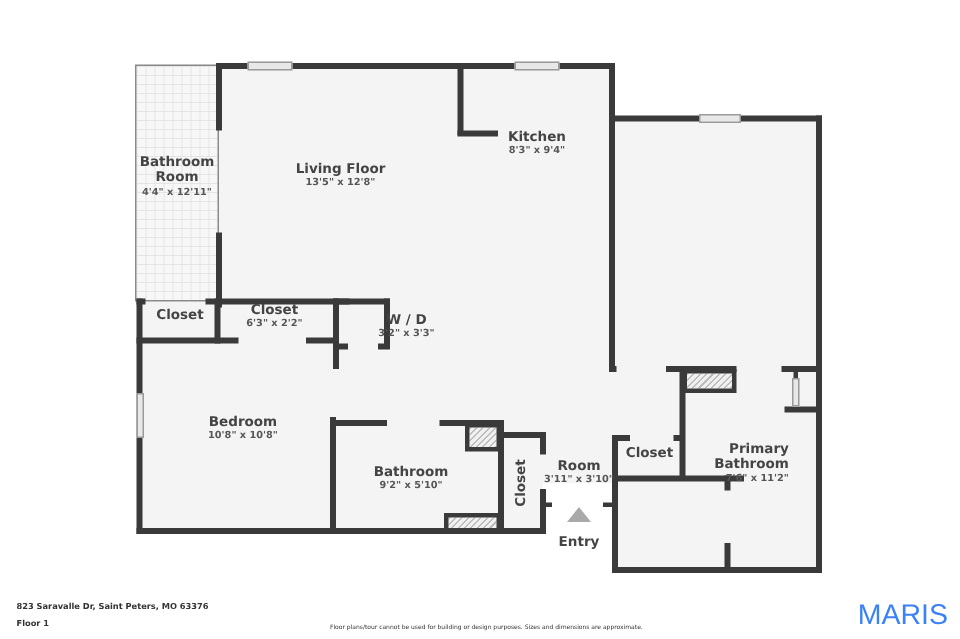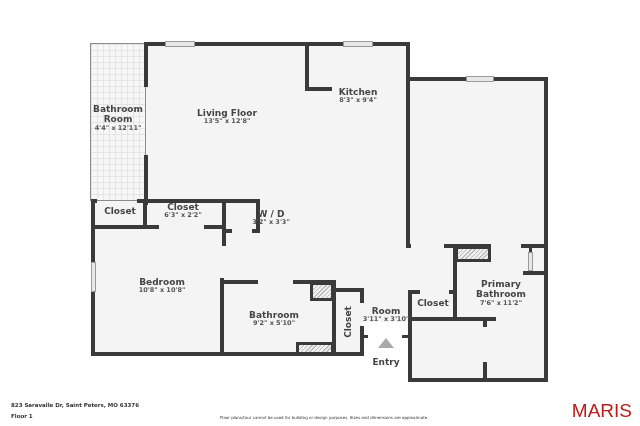--- a/index.html
+++ b/index.html
@@ -14,21 +14,21 @@
   .hatch { position:absolute; border:3px solid #3a3a3a; box-sizing:border-box;
     background: repeating-linear-gradient(135deg, #bdbdbd 0 1px, #f0f0f0 1px 3px); }
   .label { position:absolute; text-align:center; color:#444; transform:translate(-50%,-50%); white-space:nowrap; line-height:1.15; }
   .label .nm { font-size:9px; font-weight:bold; display:block; }
   .label .dim { font-size:6.5px; font-weight:bold; display:block; color:#555; }
   .vert { transform:translate(-50%,-50%) rotate(-90deg); }
   .entry-arrow { position:absolute; width:0; height:0; border-left:8px solid transparent; border-right:8px solid transparent; border-bottom:10px solid #a9a9a9; }
   .footer-addr { position:absolute; left:11px; top:402px; font-size:5.5px; font-weight:bold; color:#333; }
   .footer-floor { position:absolute; left:11px; top:413px; font-size:5.5px; font-weight:bold; color:#333; }
   .footer-disc { position:absolute; left:220px; top:415px; font-size:4px; color:#333; }
-  .brand { position:absolute; right:8px; top:400px; font-family:"Liberation Sans", sans-serif; font-size:19px; color:#b91c1c; letter-spacing:0px; }
+  .brand { position:absolute; right:8px; top:400px; font-family:"Liberation Sans", sans-serif; font-size:19px; color:#3b82f6; letter-spacing:0px; }
 </style>
 </head>
 <body>
 
 <div class="plan">
 
   <div class="floor" style="left:146px;top:44px;width:262px;height:160px;"></div>
   <div class="floor" style="left:408px;top:78px;width:138px;height:170px;"></div>
   <div class="floor" style="left:222px;top:200px;width:190px;height:90px;"></div>
   <div class="floor" style="left:408px;top:245px;width:138px;height:135px;"></div>
@@ -145,21 +145,21 @@
   <div class="label vert" style="left:348px;top:322px;">
     <span class="nm">Closet</span>
   </div>
   <div class="label" style="left:386px;top:315px;">
     <span class="nm">Room</span>
     <span class="dim">3'11" x 3'10"</span>
   </div>
   <div class="label" style="left:433px;top:303px;">
     <span class="nm">Closet</span>
   </div>
-  <div class="label" style="left:501px;top:293px;">
+  <div class="label" style="left:501px;top:309px;text-align:right;">
     <span class="nm">Primary</span>
     <span class="nm">Bathroom</span>
     <span class="dim">7'6" x 11'2"</span>
   </div>
 
   <div class="entry-arrow" style="left:378px;top:338px;"></div>
   <div class="label" style="left:386px;top:362px;">
     <span class="nm">Entry</span>
   </div>
 </div>

